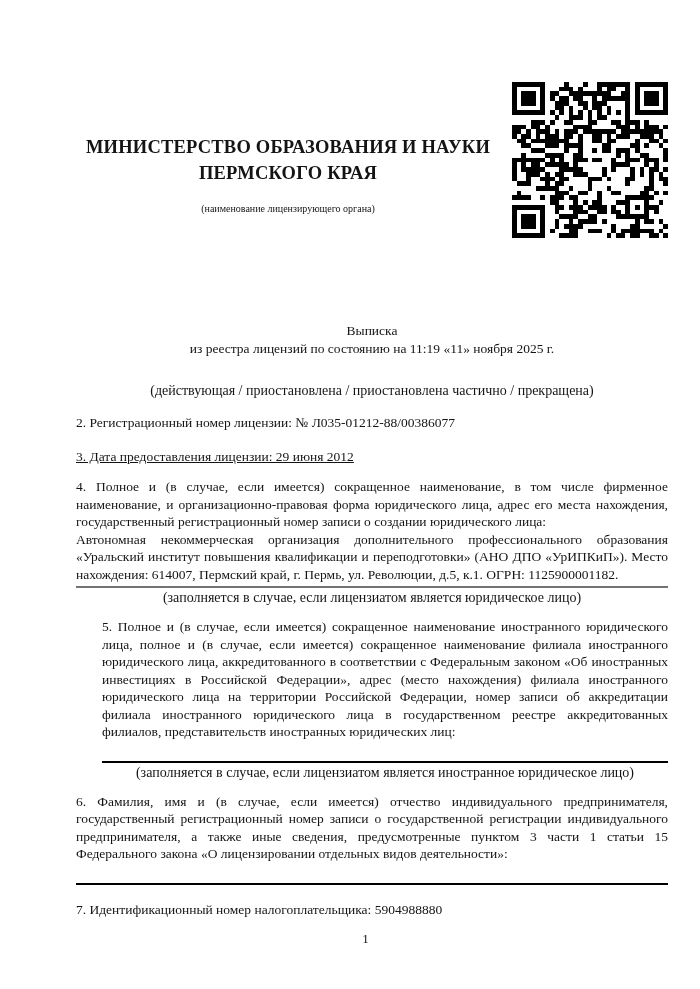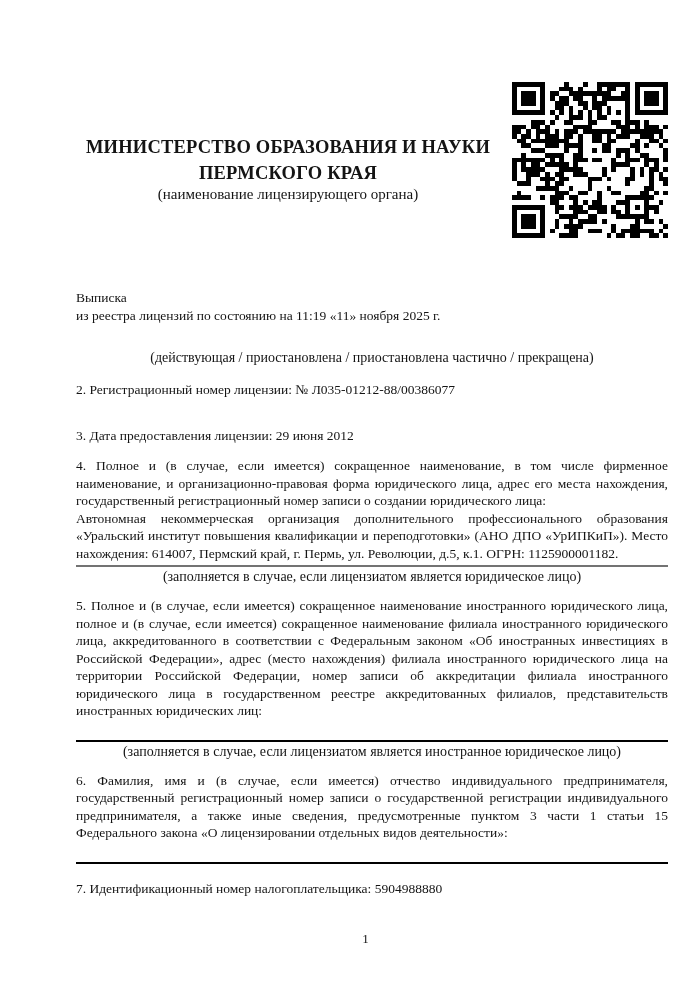--- a/index.html
+++ b/index.html
@@ -32,52 +32,53 @@
     padding-top: 52px;
   }
   .ministry-name {
     font-weight: bold;
     font-size: 18.5px;
     line-height: 26px;
     letter-spacing: 0.2px;
   }
   .ministry-name span { display: block; }
   .header-caption {
-    font-size: 15px;
+    font-size: 10px;
     line-height: 13px;
-    margin-top: 2px;
+    margin-top: 16px;
   }
   .qr-box {
     margin-left: auto;
     width: 156px;
     height: 156px;
     flex: 0 0 auto;
   }
   .qr-box svg {
     width: 156px;
     height: 156px;
     display: block;
     shape-rendering: crispEdges;
   }
   
   .doc-title {
-    margin-top: 51px;
+    text-align: center;
+    margin-top: 84px;
   }
   .doc-title div { line-height: 17.5px; }
   
   section p {
     margin: 0;
     text-align: justify;
   }
   section p.plain { text-align: left; }
   .s1 { margin-top: 27px; }
   .s2 { margin-top: 17px; }
-  .s3 { margin-top: 28px; }
+  .s3 { margin-top: 16px; text-decoration: underline; }
   .s4 { margin-top: 13px; }
-  .s5 { margin-top: 14px; }
+  .s5 { margin-top: 14px; margin-left: 26px; }
   .s6 { margin-top: 14px; }
   .s7 { margin-top: 16px; }
   .inline-caption,
   .field-caption {
     font-size: 14px;
     line-height: 13px;
     text-align: center;
     margin-top: 3px;
   }
   .para-with-line {

